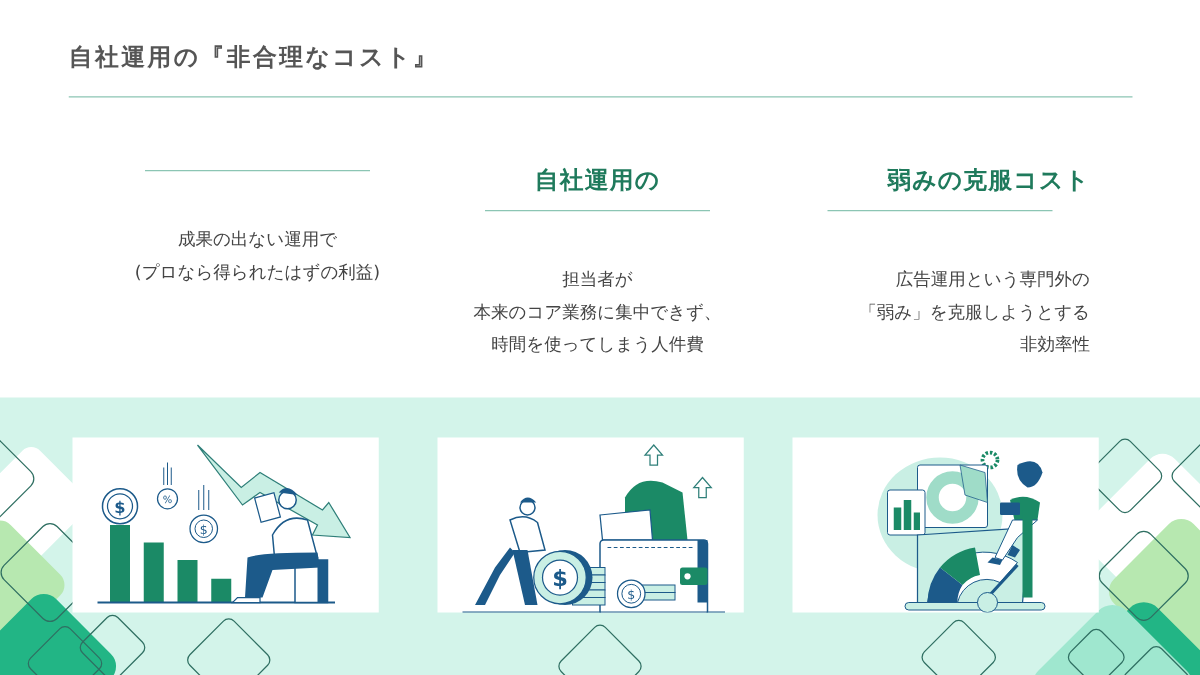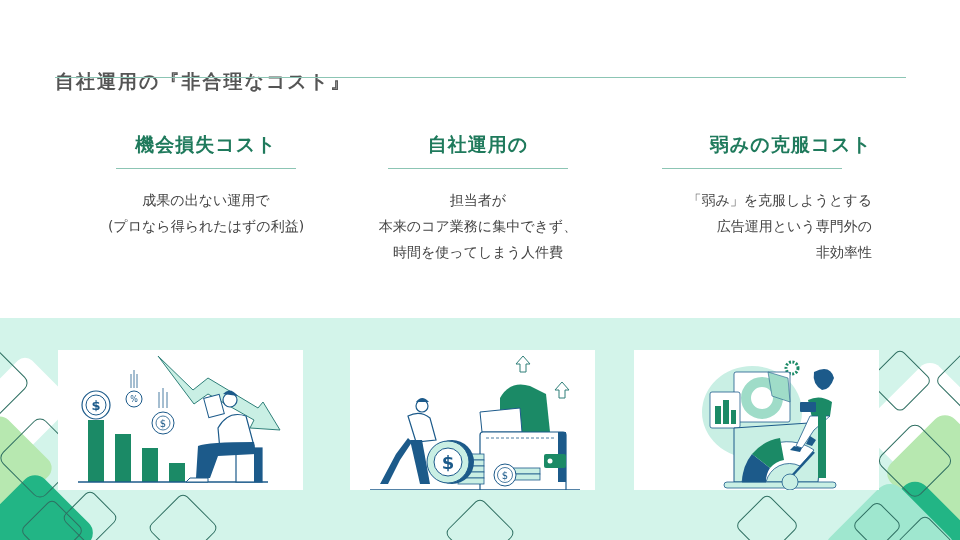--- a/index.html
+++ b/index.html
@@ -3,59 +3,58 @@
 <meta charset="utf-8">
 <style>
   html, body { margin: 0; padding: 0; }
   body {
     width: 960px; height: 540px; overflow: hidden; position: relative;
     background: #ffffff;
     font-family: "DejaVu Sans", "Liberation Sans", sans-serif;
   }
   .page-title {
     position: absolute; left: 55px; top: 33px;
-    font-size: 19px; font-weight: bold; color: #555555; letter-spacing: 2px; margin-top: 36px;
+    font-size: 19px; font-weight: bold; color: #555555; letter-spacing: 2px;
   }
   .title-rule {
     position: absolute; left: 55px; top: 77px; width: 851px; height: 1px;
     background: #8cc5b4;
   }
   .col {
     position: absolute; top: 128px; width: 240px; text-align: center;
   }
   .col-title {
     font-size: 19px; font-weight: bold; color: #1f7a5c; letter-spacing: 1px;
     height: 32px; line-height: 32px;
   }
   .col-rule {
     width: 180px; height: 1px; background: #8cc5b4; margin: 8px auto 0 auto;
   }
   .col-desc {
-    margin-top: 18px; font-size: 14px; line-height: 26px; color: #444444;
+    margin-top: 42px; font-size: 14px; line-height: 26px; color: #444444;
   }
   .col-desc div { white-space: nowrap; }
 
   .band {
     position: absolute; left: 0; top: 318px; width: 960px; height: 222px;
     background: #d3f4ea; overflow: hidden;
   }
   .deco { position: absolute; left: 0; top: 0; }
   .card {
     position: absolute; top: 32px; height: 140px; background: #ffffff;
   }
   .card svg { display: block; }
 </style>
 </head>
 <body>
 
 <div class="page-title">自社運用の『非合理なコスト』</div>
 <div class="title-rule"></div>
 
 <div class="col" style="left:86px;">
-  <div class="col-title">機会損失コスト</div>
   <div class="col-rule"></div>
   <div class="col-desc">
     <div>成果の出ない運用で</div>
     <div>(プロなら得られたはずの利益)</div>
   </div>
 </div>
 
 <div class="col" style="left:358px;">
   <div class="col-title">自社運用の</div>
   <div class="col-rule"></div>
@@ -63,22 +62,22 @@
     <div>担当者が</div>
     <div>本来のコア業務に集中できず、</div>
     <div>時間を使ってしまう人件費</div>
   </div>
 </div>
 
 <div class="col" style="left:632px;text-align:right;">
   <div class="col-title">弱みの克服コスト</div>
   <div class="col-rule"></div>
   <div class="col-desc">
+    <div>広告運用という専門外の</div>
     <div>「弱み」を克服しようとする</div>
-    <div>広告運用という専門外の</div>
     <div>非効率性</div>
   </div>
 </div>
 
 <div class="band">
 
   <svg class="deco" width="960" height="222" viewBox="0 0 960 222">
 
     <rect x="-10" y="50" width="70" height="70" rx="10" transform="rotate(45 25 85)" fill="#ffffff"></rect>
     <rect x="-40" y="110" width="80" height="80" rx="12" transform="rotate(45 0 150)" fill="#b7e8b0"></rect>

